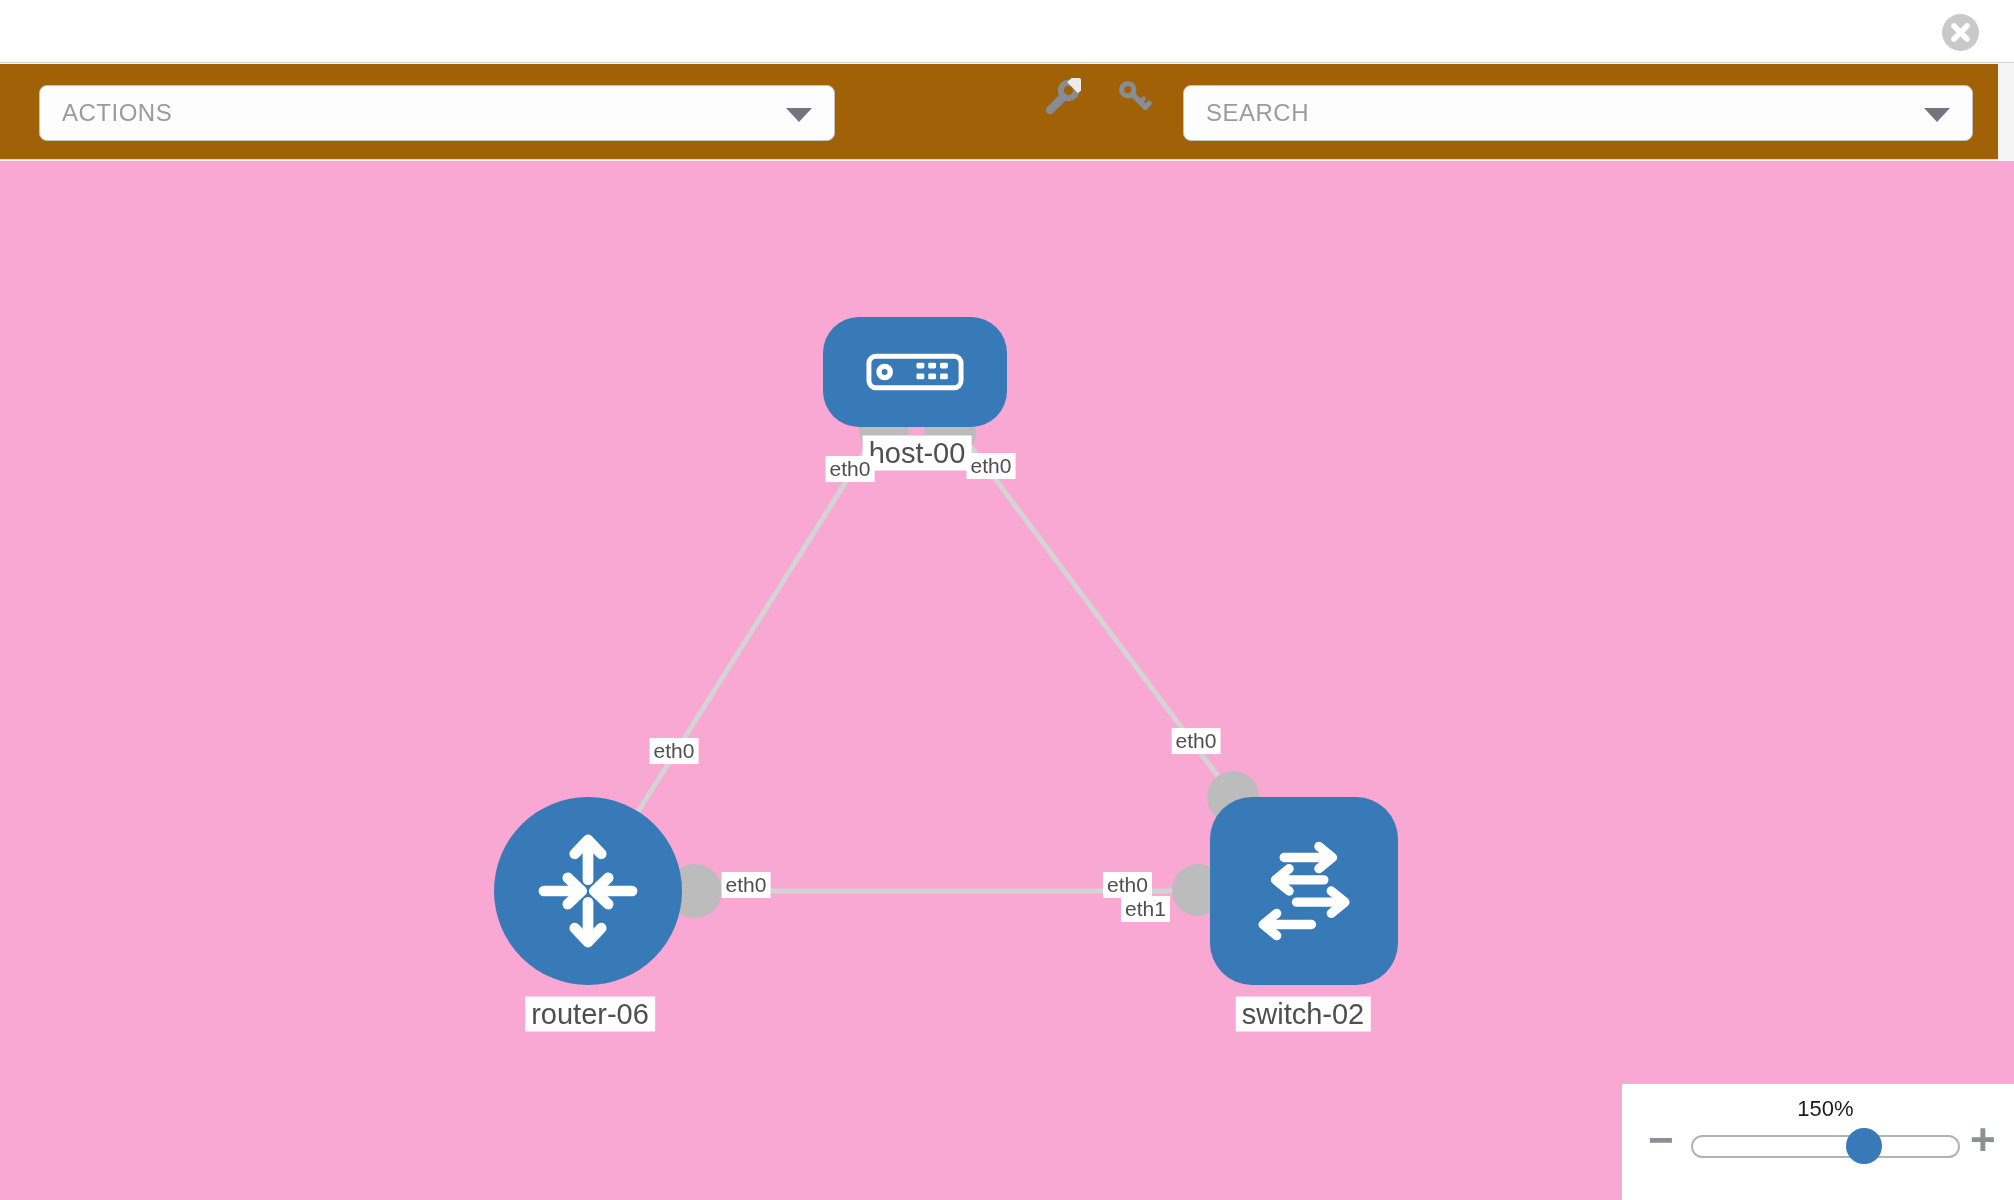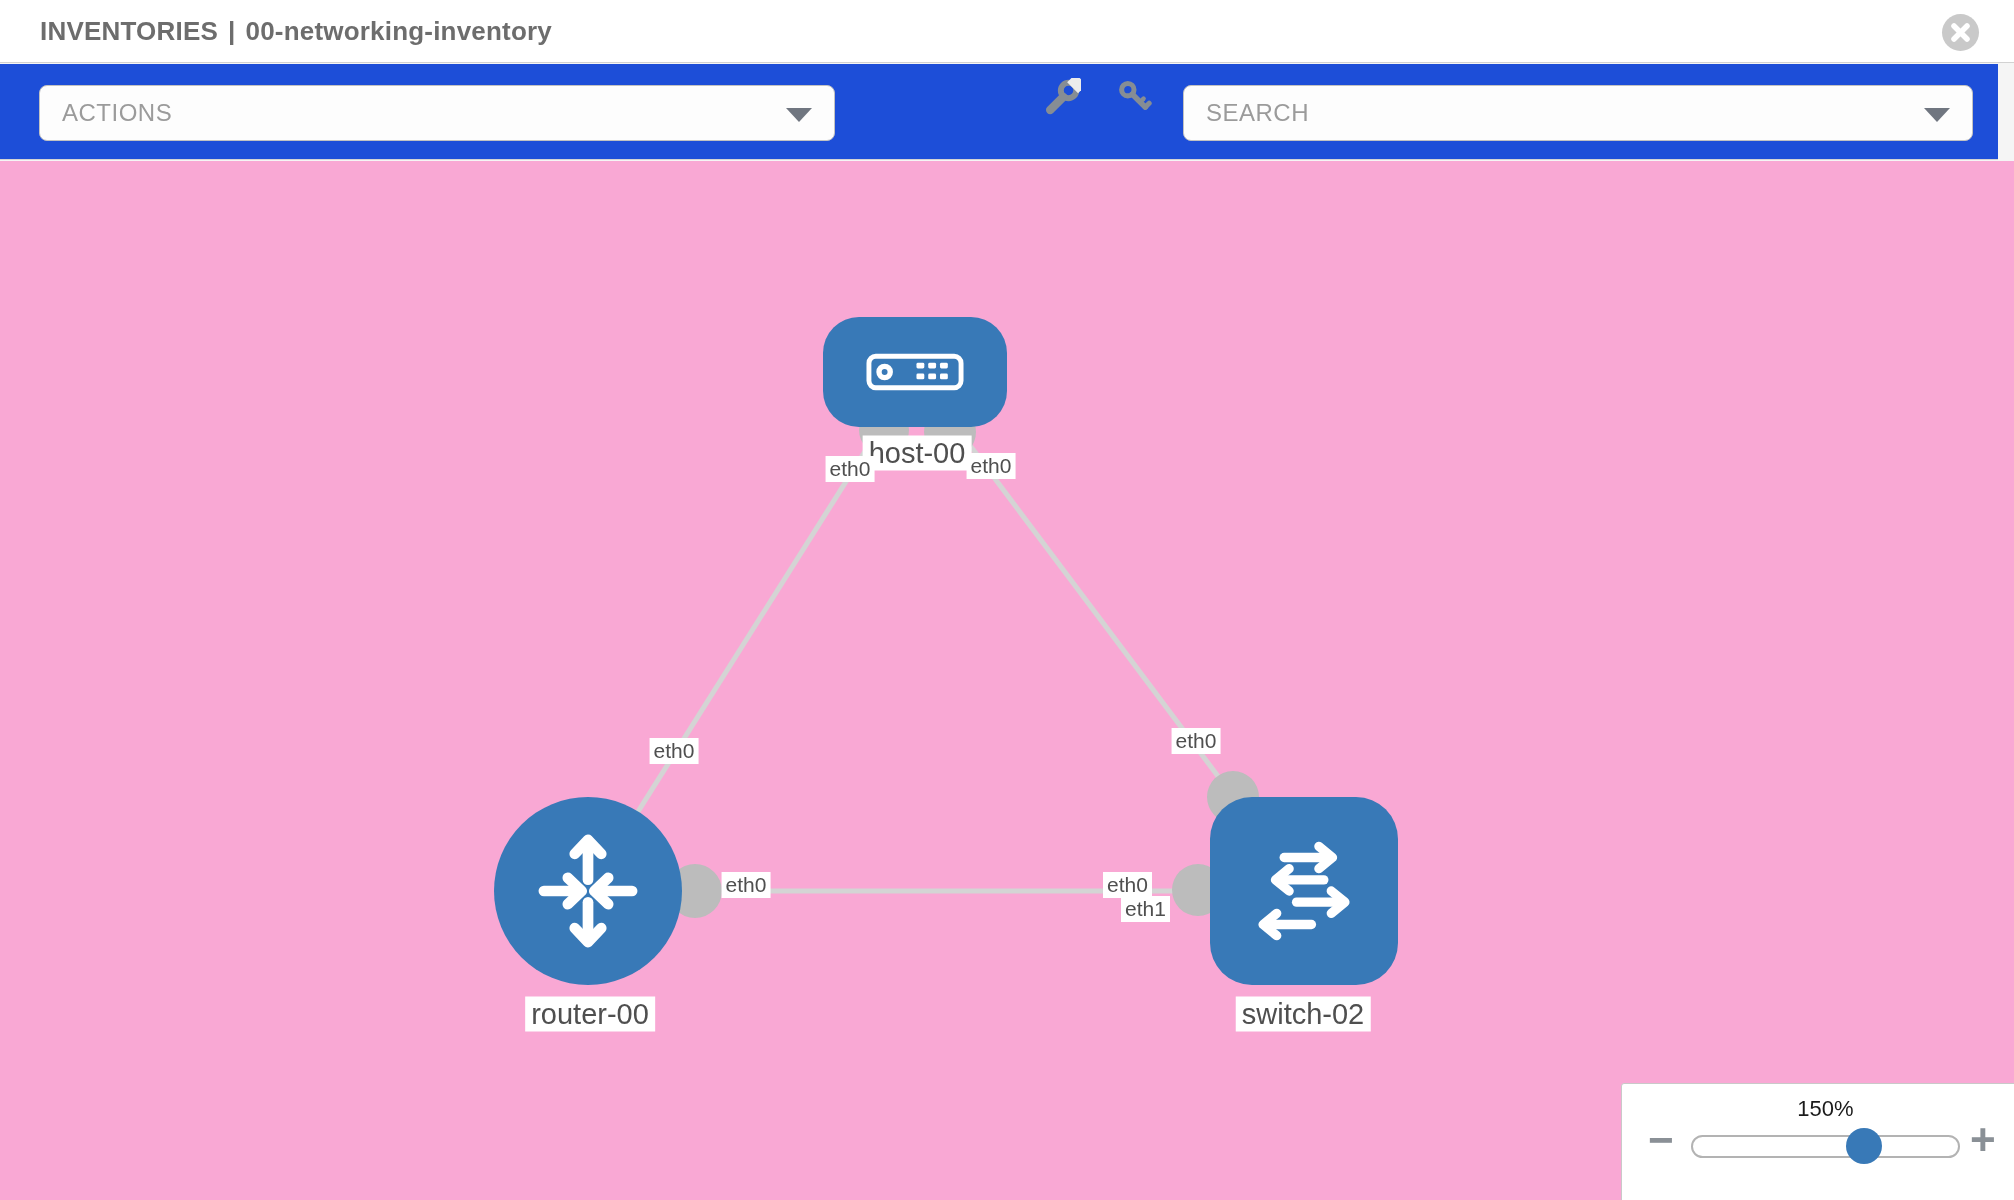--- a/index.html
+++ b/index.html
@@ -8,21 +8,21 @@
   .screen { position:relative; width:2014px; height:1200px; background:#f5f5f5; }
 
   
   .header { position:absolute; left:0; top:0; width:2014px; height:63px; background:#ffffff; border-bottom:1px solid #d2d2d2; }
   .title { position:absolute; left:40px; top:0; height:63px; display:flex; align-items:center; gap:10px;
            font-size:26px; font-weight:bold; color:#6d6d6d; letter-spacing:0.2px; }
   .close-btn { position:absolute; left:1942px; top:14px; width:37px; height:37px; border-radius:50%;
                background:#c9c9c9; display:flex; align-items:center; justify-content:center; cursor:pointer; }
 
   
-  .toolbar { position:absolute; left:0; top:64px; width:1998px; height:96px; background:#1d4ed8; border-bottom:1px solid #d4d4d4; }
+  .toolbar { position:absolute; left:0; top:64px; width:1998px; height:96px; background:#a16207; border-bottom:1px solid #d4d4d4; }
   .dropdown { position:absolute; top:21px; height:56px; background:#fdfdfd; border:1px solid #c2c2c2; border-radius:8px;
               display:flex; align-items:center; padding:0 22px; cursor:pointer; }
   .dropdown .ph { font-size:24px; color:#9b9b9b; letter-spacing:0.5px; }
   .dd-actions { left:39px;  width:796px; }
   .dd-search  { left:1183px; width:790px; }
   .chevron { position:absolute; right:22px; top:22px; width:0; height:0;
              border-left:13px solid transparent; border-right:13px solid transparent; border-top:14px solid #707680; }
   .tool-icon { position:absolute; top:13px; width:40px; height:40px; display:flex; align-items:center; justify-content:center; cursor:pointer; }
   .ti-wrench { left:1042px; }
   .ti-key    { left:1114px; }
@@ -50,25 +50,20 @@
   .zoom-track { position:absolute; left:69px; top:51px; width:269px; height:23px; background:#ffffff;
                 border:2px solid #b3b3b3; border-radius:13px; cursor:pointer; }
   .zoom-handle { position:absolute; left:224px; top:44px; width:36px; height:36px; border-radius:50%; background:#3879b7; cursor:grab; }
 </style>
 </head>
 <body>
 
 <div class="screen">
 
   <div class="header">
-    <div class="title">
-      <span>INVENTORIES</span>
-      <span>|</span>
-      <span>00-networking-inventory</span>
-    </div>
     <div class="close-btn">
       <svg width="21" height="21" viewBox="0 0 21 21">
         <g stroke="#ffffff" stroke-width="5.5" stroke-linecap="round">
           <line x1="4" y1="4" x2="17" y2="17"></line>
           <line x1="17" y1="4" x2="4" y2="17"></line>
         </g>
       </svg>
     </div>
   </div>
 
@@ -162,21 +157,21 @@
             <path d="M38 32 L27 41 L38 50"></path>
           <path d="M44 59 L80 59"></path>
             <path d="M72 50 L83 59 L72 68"></path>
           <path d="M56 77 L20 77"></path>
             <path d="M28 68 L17 77 L28 86"></path>
         </g>
       </svg>
     </div>
 
     <div class="chip node-label" style="left:917px; top:292px;">host-00</div>
-    <div class="chip node-label" style="left:590px; top:853px;">router-00</div>
+    <div class="chip node-label" style="left:590px; top:853px;">router-06</div>
     <div class="chip node-label" style="left:1303px; top:853px;">switch-02</div>
 
     <div class="chip eth-label" style="left:850px;  top:308px;">eth0</div>
     <div class="chip eth-label" style="left:991px;  top:305px;">eth0</div>
     <div class="chip eth-label" style="left:674px;  top:590px;">eth0</div>
     <div class="chip eth-label" style="left:1196px; top:580px;">eth0</div>
     <div class="chip eth-label" style="left:746px;  top:724px;">eth0</div>
     <div class="chip eth-abs" style="left:1103px; top:724px; z-index:3;">eth0</div>
     <div class="chip eth-abs" style="left:1121px; top:748px; z-index:4;">eth1</div>
 

